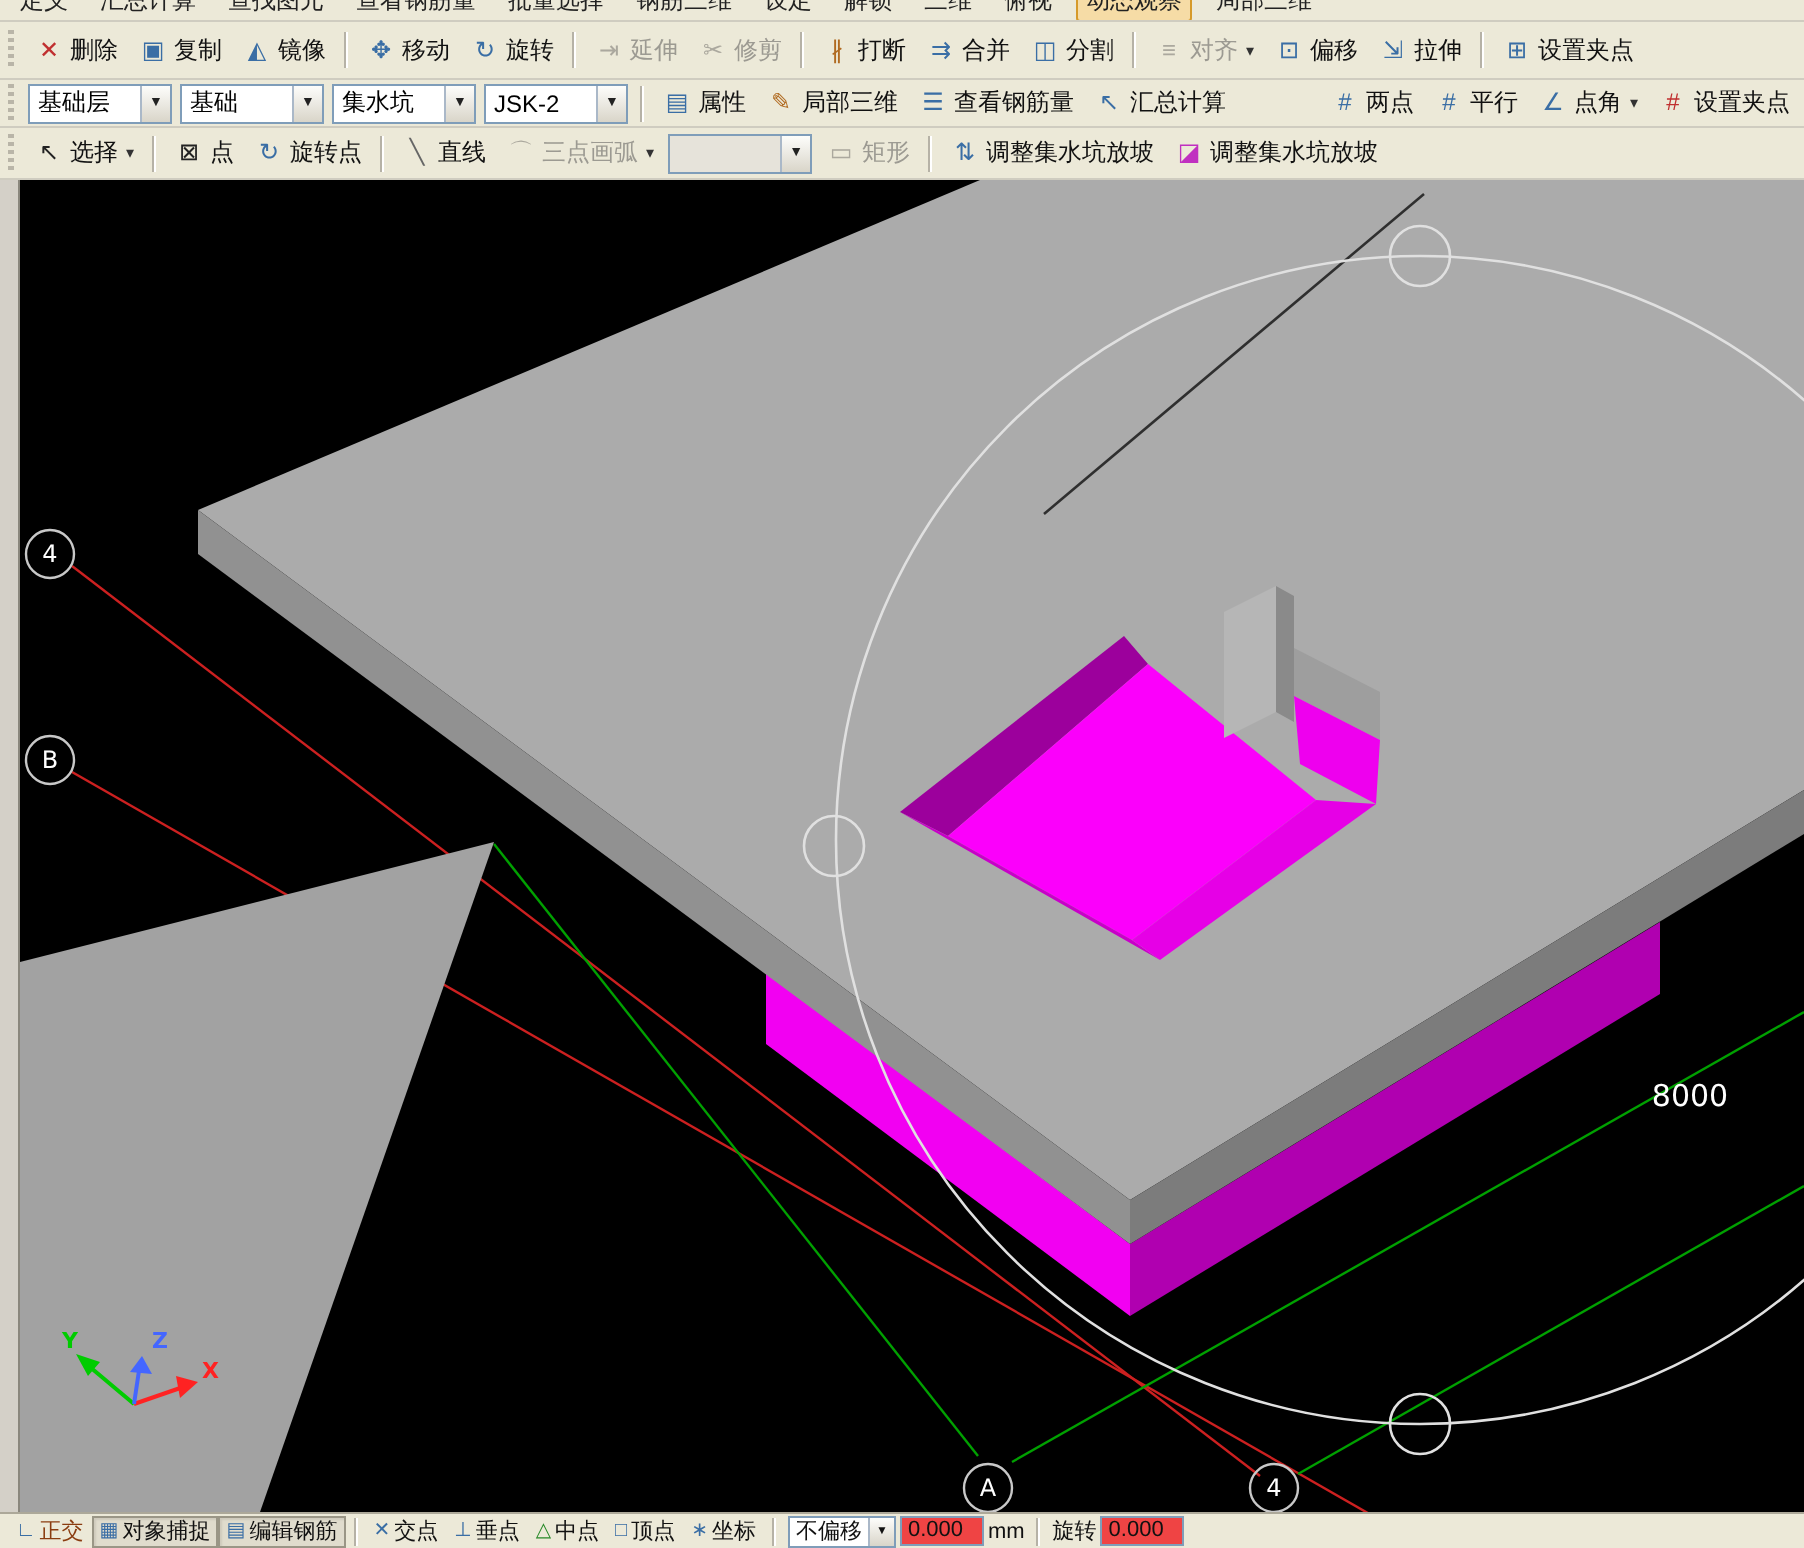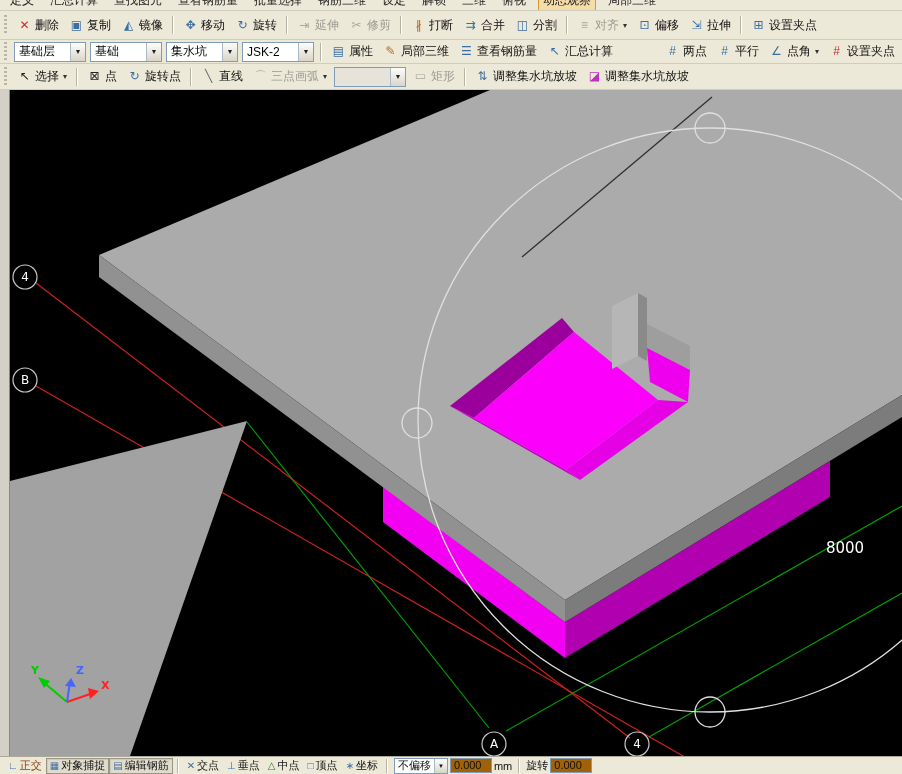--- a/index.html
+++ b/index.html
@@ -35,21 +35,21 @@
   .viewport svg{flex:1;display:block}
   svg text{font-family:"DejaVu Sans","Liberation Sans",sans-serif}
   
   .statusbar{height:18px;background:#ece9d8;border-top:1px solid #aca899;display:flex;align-items:center;
              font-size:11px;padding:0 4px;gap:2px;white-space:nowrap;color:#111}
   .sb-group{display:flex;align-items:center;gap:0}
   .sbtn{display:inline-flex;align-items:center;gap:2px;height:16px;padding:0 3px;border:1px solid transparent}
   .sbtn .g{font-size:10px}
   .sbtn.pressed{border:1px solid #9a9686;background:#e0dccd;box-shadow:inset 1px 1px 1px #cfcabc}
   .sb-sep{height:14px}
-  .sfield{background:#a16207;border:1px solid #7f9db9;height:15px;line-height:13px;padding:0 3px;min-width:42px;font-size:11px}
+  .sfield{background:#ef4444;border:1px solid #7f9db9;height:15px;line-height:13px;padding:0 3px;min-width:42px;font-size:11px}
   .scombo{display:inline-flex;align-items:center;height:16px;background:#fff;border:1px solid #7f9db9;padding-left:3px}
   .scombo .carrow{width:13px;height:14px;display:flex;align-items:center;justify-content:center;
         background:linear-gradient(#fdfdfb,#d9d5c9);border-left:1px solid #aab8c8;font-size:6px;margin-left:3px}
   .ortho-label{color:#8a3c10}
 </style>
 </head>
 <body>
 
 <div class="top-strip">
   <div class="strip-inner" id="strip">

